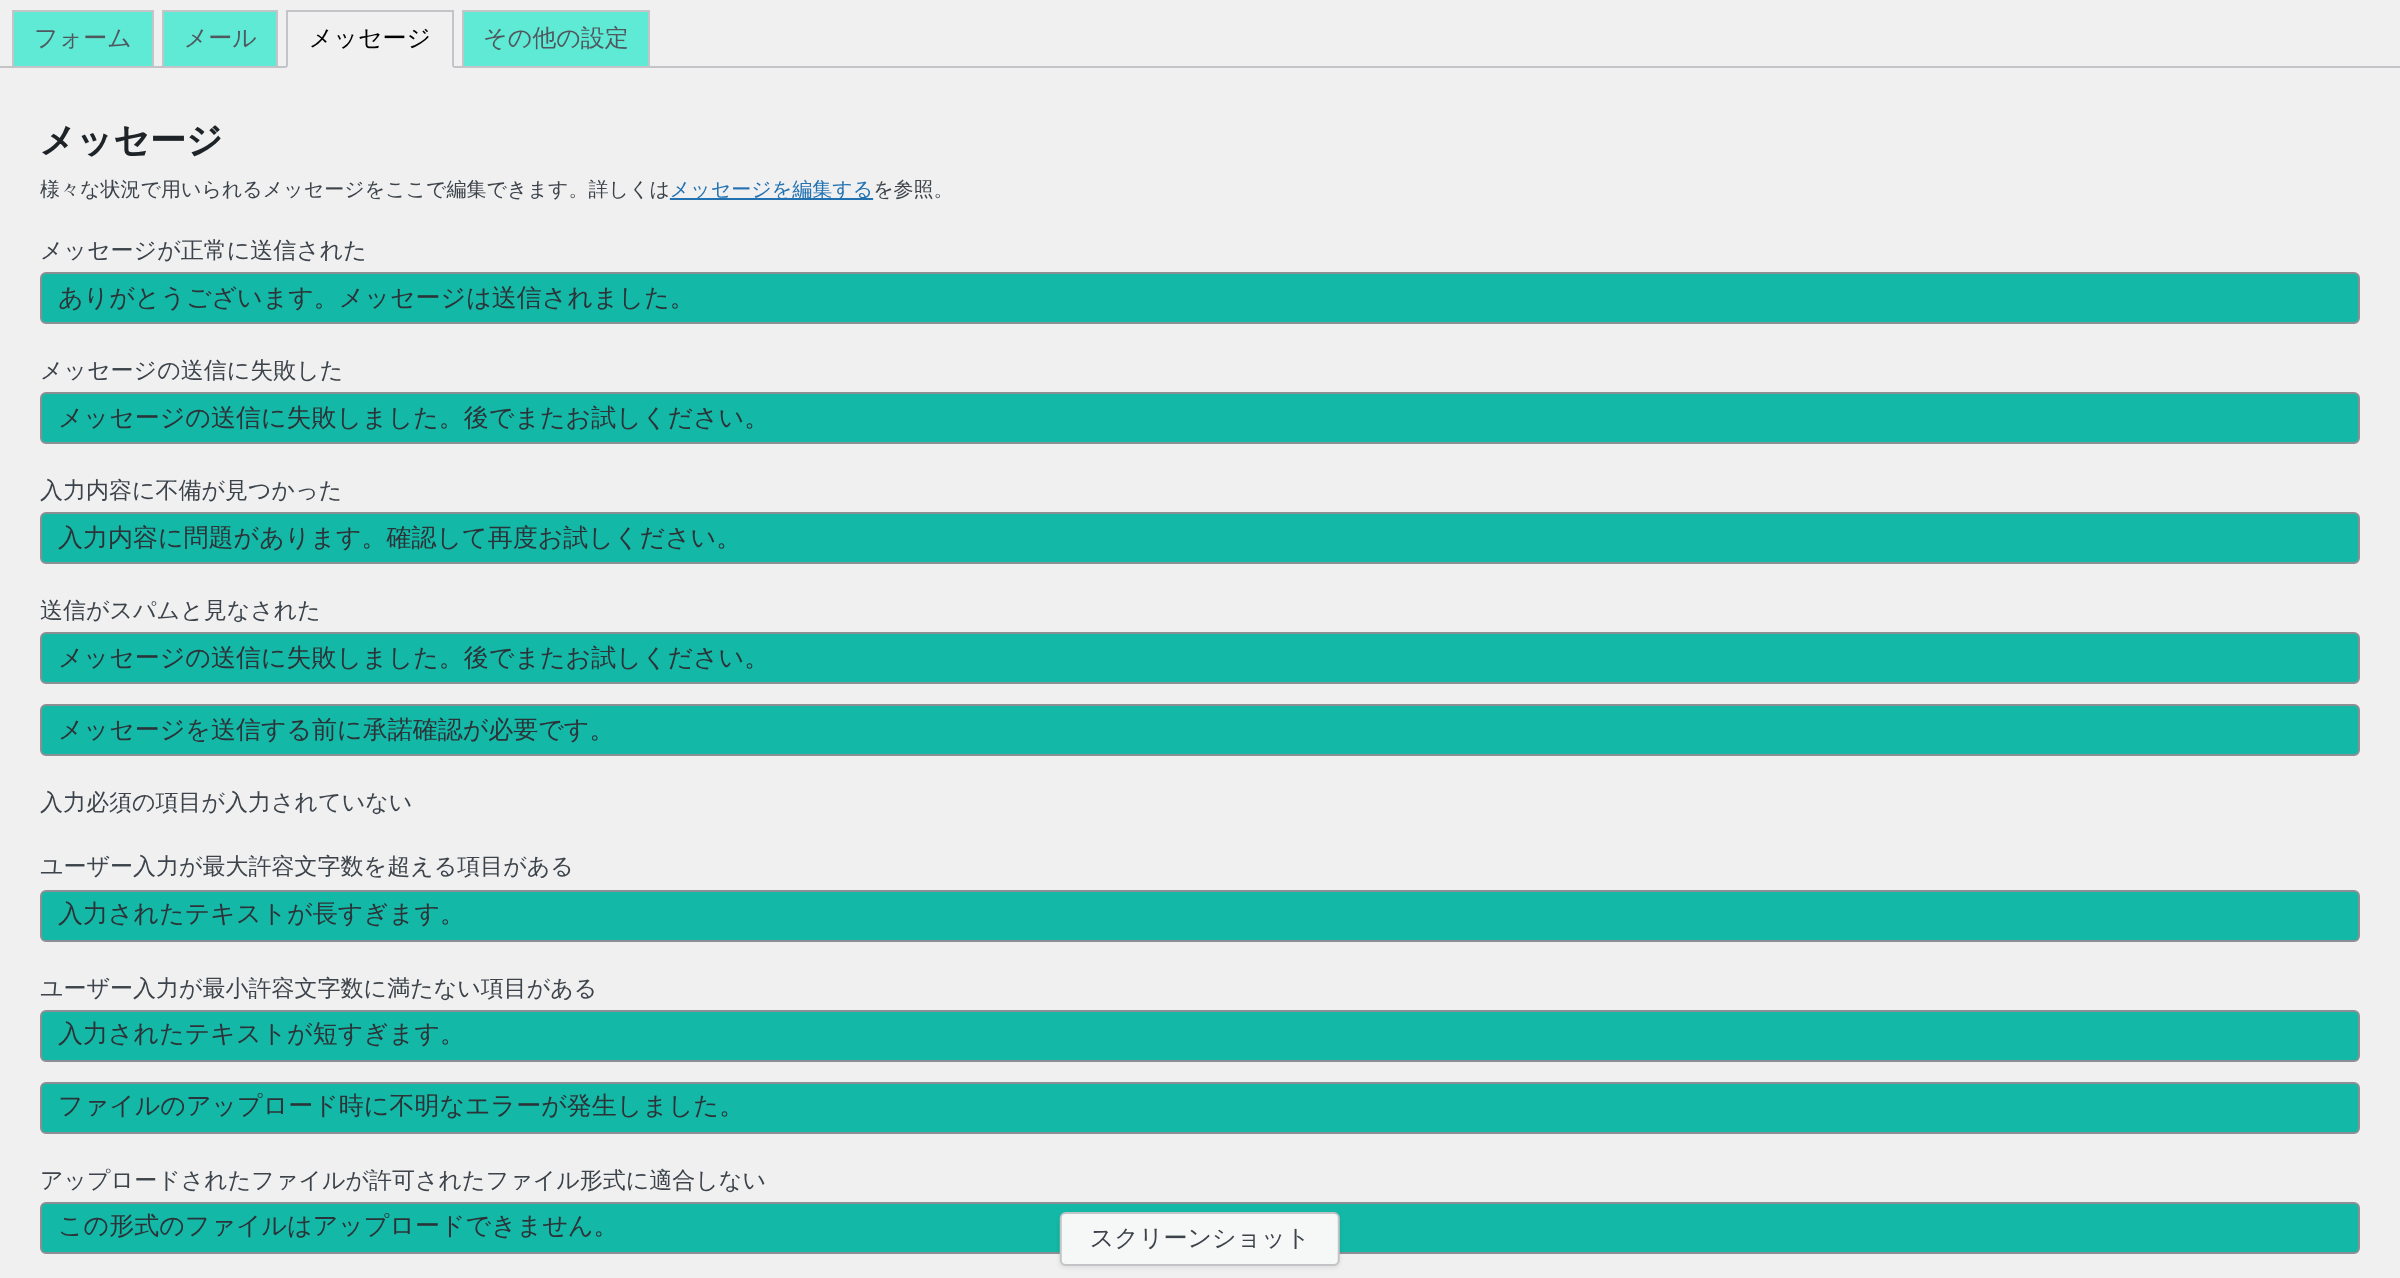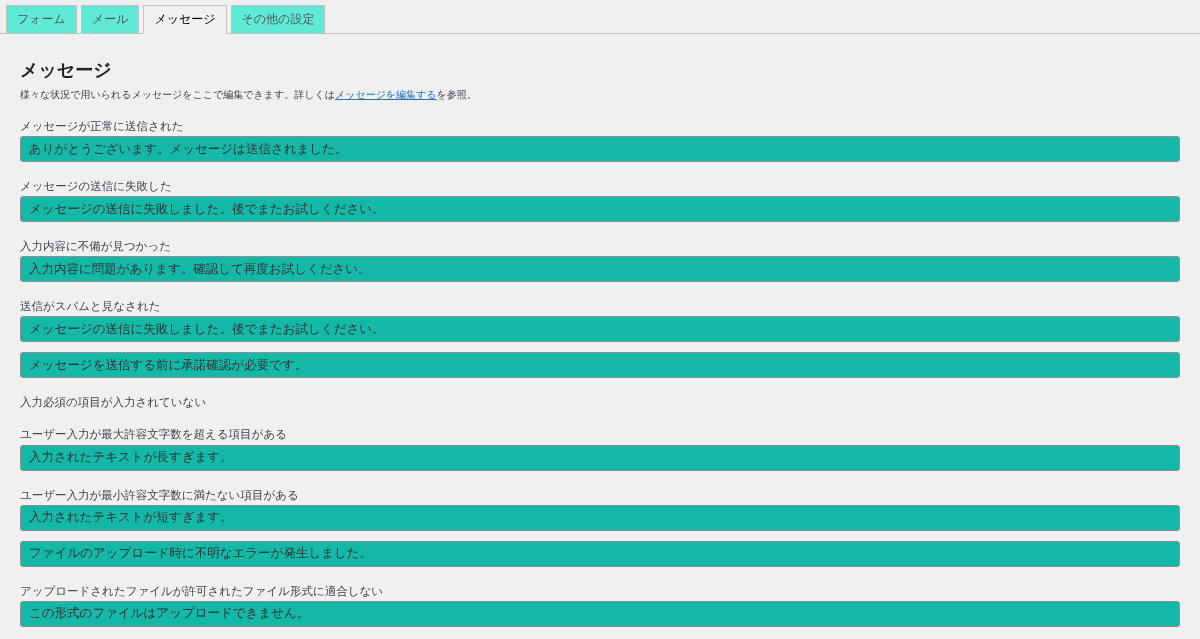--- a/index.html
+++ b/index.html
@@ -108,13 +108,16 @@
           <div class="field-block"><input type="text" class="field-input" value="メッセージを送信する前に承諾確認が必要です。" style=""></div>
           <div class="field-block"><div class="field-label">入力必須の項目が入力されていない</div></div>
           <div class="field-block"><div class="field-label">ユーザー入力が最大許容文字数を超える項目がある</div><input type="text" class="field-input" value="入力されたテキストが長すぎます。" style=""></div>
           <div class="field-block"><div class="field-label">ユーザー入力が最小許容文字数に満たない項目がある</div><input type="text" class="field-input" value="入力されたテキストが短すぎます。" style=""></div>
           <div class="field-block"><input type="text" class="field-input" value="ファイルのアップロード時に不明なエラーが発生しました。" style=""></div>
           <div class="field-block"><div class="field-label">アップロードされたファイルが許可されたファイル形式に適合しない</div><input type="text" class="field-input" value="この形式のファイルはアップロードできません。" style=""></div>
         </div>
     </div>
   </div>
 
+  <div class="screenshot-btn">
+    <span>スクリーンショット</span>
+  </div>
 </div>
 
 </body></html>

